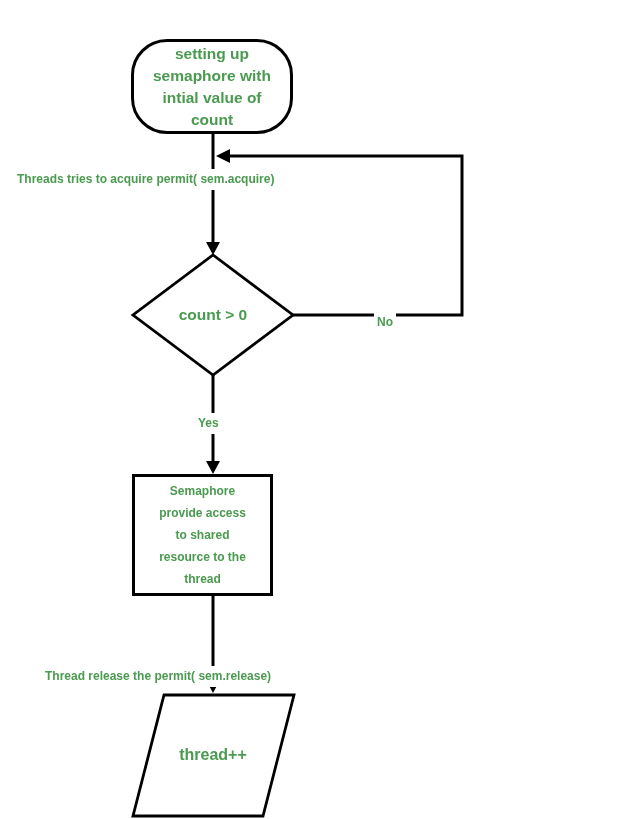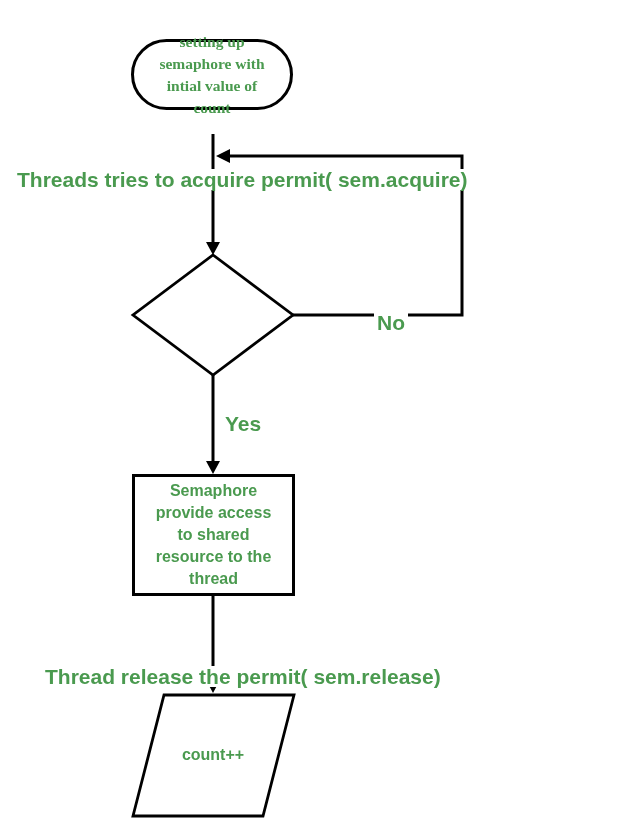--- a/index.html
+++ b/index.html
@@ -12,53 +12,52 @@
   }
   svg.lines{position:absolute;left:0;top:0;width:633px;height:819px;}
   .shape-text{
     position:absolute;box-sizing:border-box;
     display:flex;align-items:center;justify-content:center;
     text-align:center;
     color:var(--text_green,#4a9a4f);
     font-weight:bold;
   }
   .terminator{
-    left:131px;top:39px;width:162px;height:71px;
+    left:131px;top:39px;width:162px;height:95px;
     border:3px solid var(--line_black,#000);
     border-radius:36px;
     font-size:15.5px;line-height:22px;
     background:transparent;
-    font-family:Liberation Serif, serif;
   }
   .process{
-    left:132px;top:474px;width:163px;height:122px;
+    left:132px;top:474px;width:141px;height:122px;
     border:3px solid var(--line_black,#000);
-    font-size:16px;line-height:22px;
+    font-size:12px;line-height:22px;
   }
   .decision-text{
     left:133px;top:255px;width:160px;height:120px;
     font-size:15.5px;
   }
   .output-text{
     left:133px;top:695px;width:160px;height:120px;
     font-size:16px;
   }
   .edge-label{
     position:absolute;
     color:var(--text_green,#4a9a4f);
     font-weight:bold;
-    font-size:21px;line-height:19px;
+    font-size:12px;line-height:19px;
     background:var(--bg_white,#fff);
     padding:1px 3px;
     white-space:nowrap;
   }
   .lbl-acquire{left:14px;top:169px;}
   .lbl-blocked{left:297px;top:234px;}
   .lbl-no{left:374px;top:312px;}
-  .lbl-yes{left:195px;top:413px;margin-left:27px;}
+  .lbl-yes{left:195px;top:413px;}
   .lbl-release{left:42px;top:629px;margin-top:37px;}
 </style>
 </head>
 <body>
 
 <div class="canvas">
 
   <svg class="lines" viewBox="0 0 633 819">
 
     <line x1="213" y1="134" x2="213" y2="244" stroke="#000" stroke-width="3"></line>
@@ -75,27 +74,30 @@
 
     <polygon points="213,255 293,315 213,375 133,315" fill="#fff" stroke="#000" stroke-width="2.8"></polygon>
 
     <polygon points="164,695 294,695 263,816 133,816" fill="#fff" stroke="#000" stroke-width="2.8"></polygon>
   </svg>
 
   <div class="shape-text terminator">
     <div>setting up<br>semaphore with<br>intial value of<br>count</div>
   </div>
 
+  <div class="shape-text decision-text">
+    <div>count &gt; 0</div>
+  </div>
 
   <div class="shape-text process">
     <div>Semaphore<br>provide access<br>to shared<br>resource to the<br>thread</div>
   </div>
 
   <div class="shape-text output-text">
-    <div>count++</div>
+    <div>thread++</div>
   </div>
 
   <div class="edge-label lbl-acquire">Threads tries to acquire permit( sem.acquire)</div>
   <div class="edge-label lbl-no">No</div>
   <div class="edge-label lbl-yes">Yes</div>
   <div class="edge-label lbl-release">Thread release the permit( sem.release)</div>
 
 </div>
 
 </body></html>

